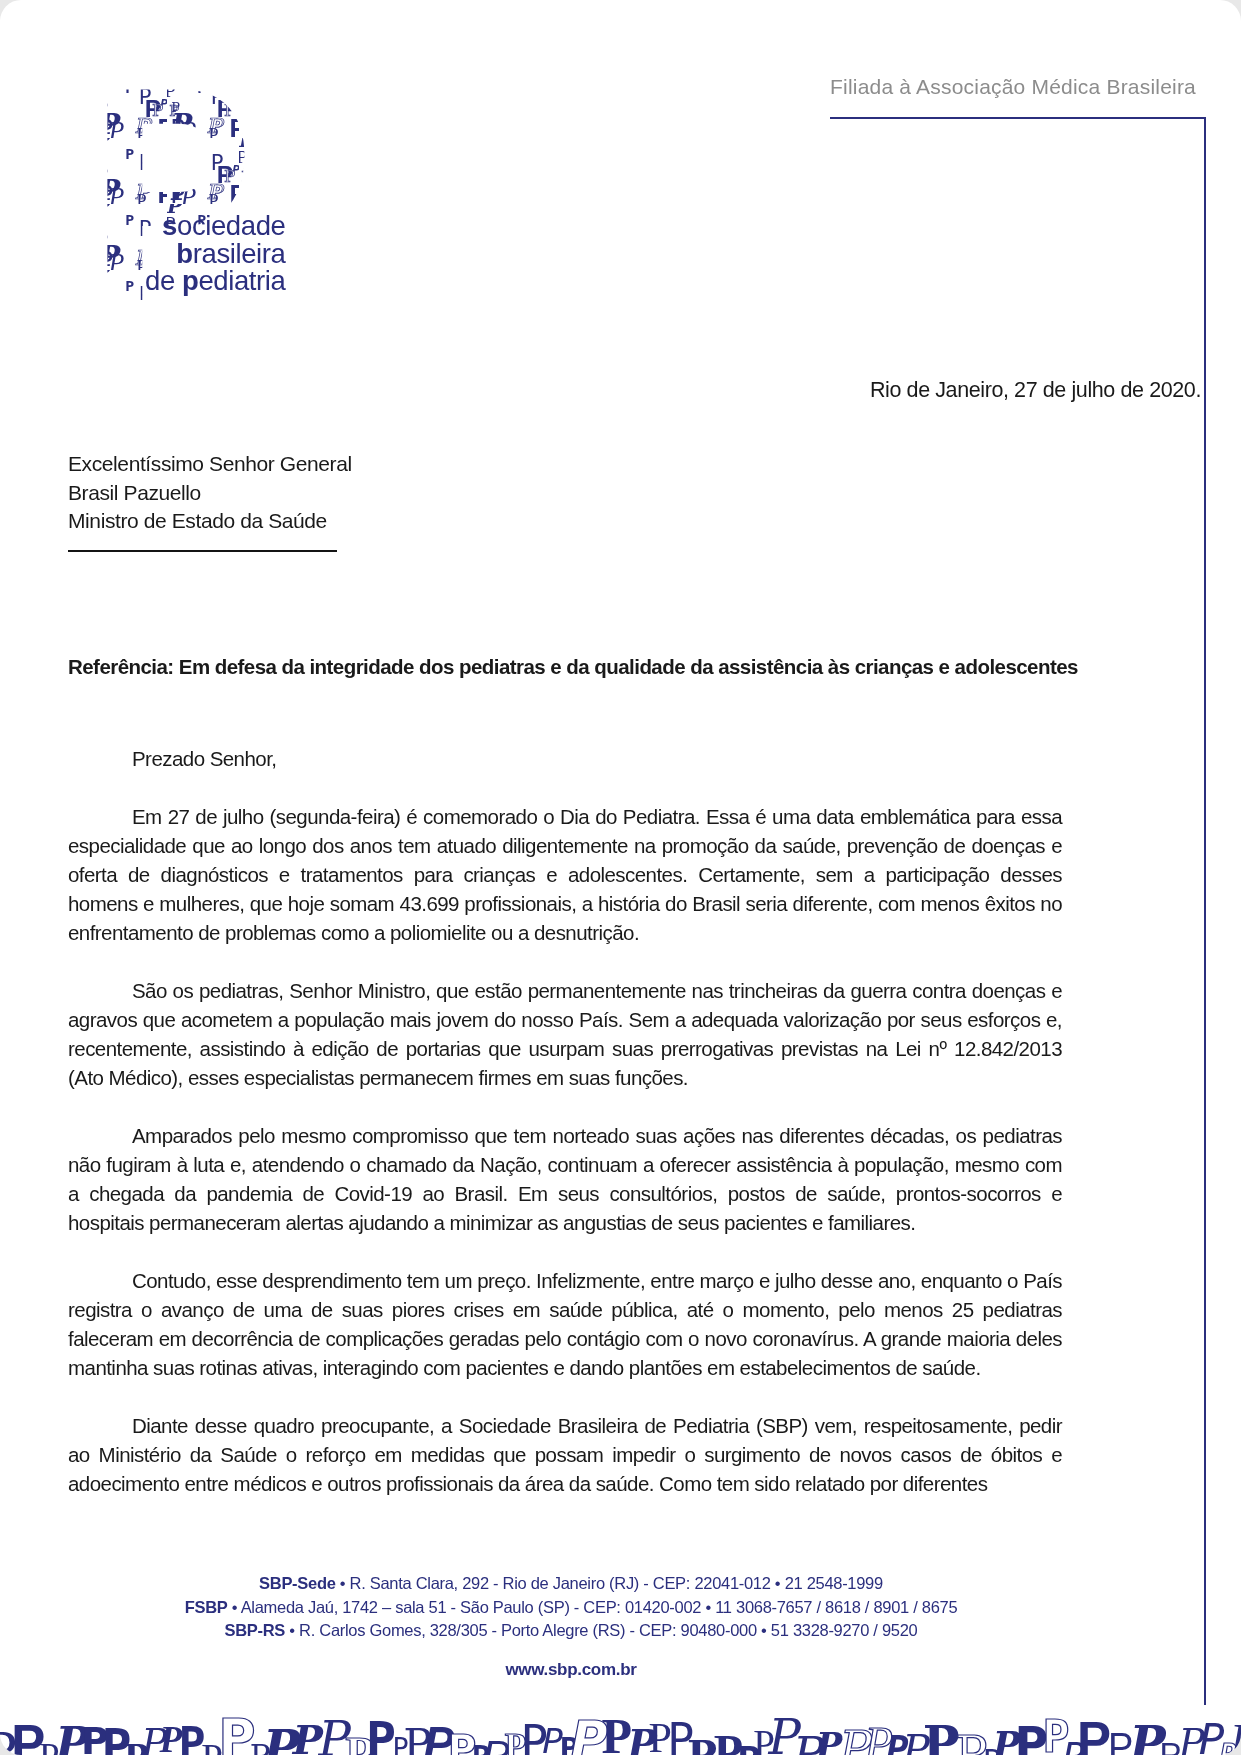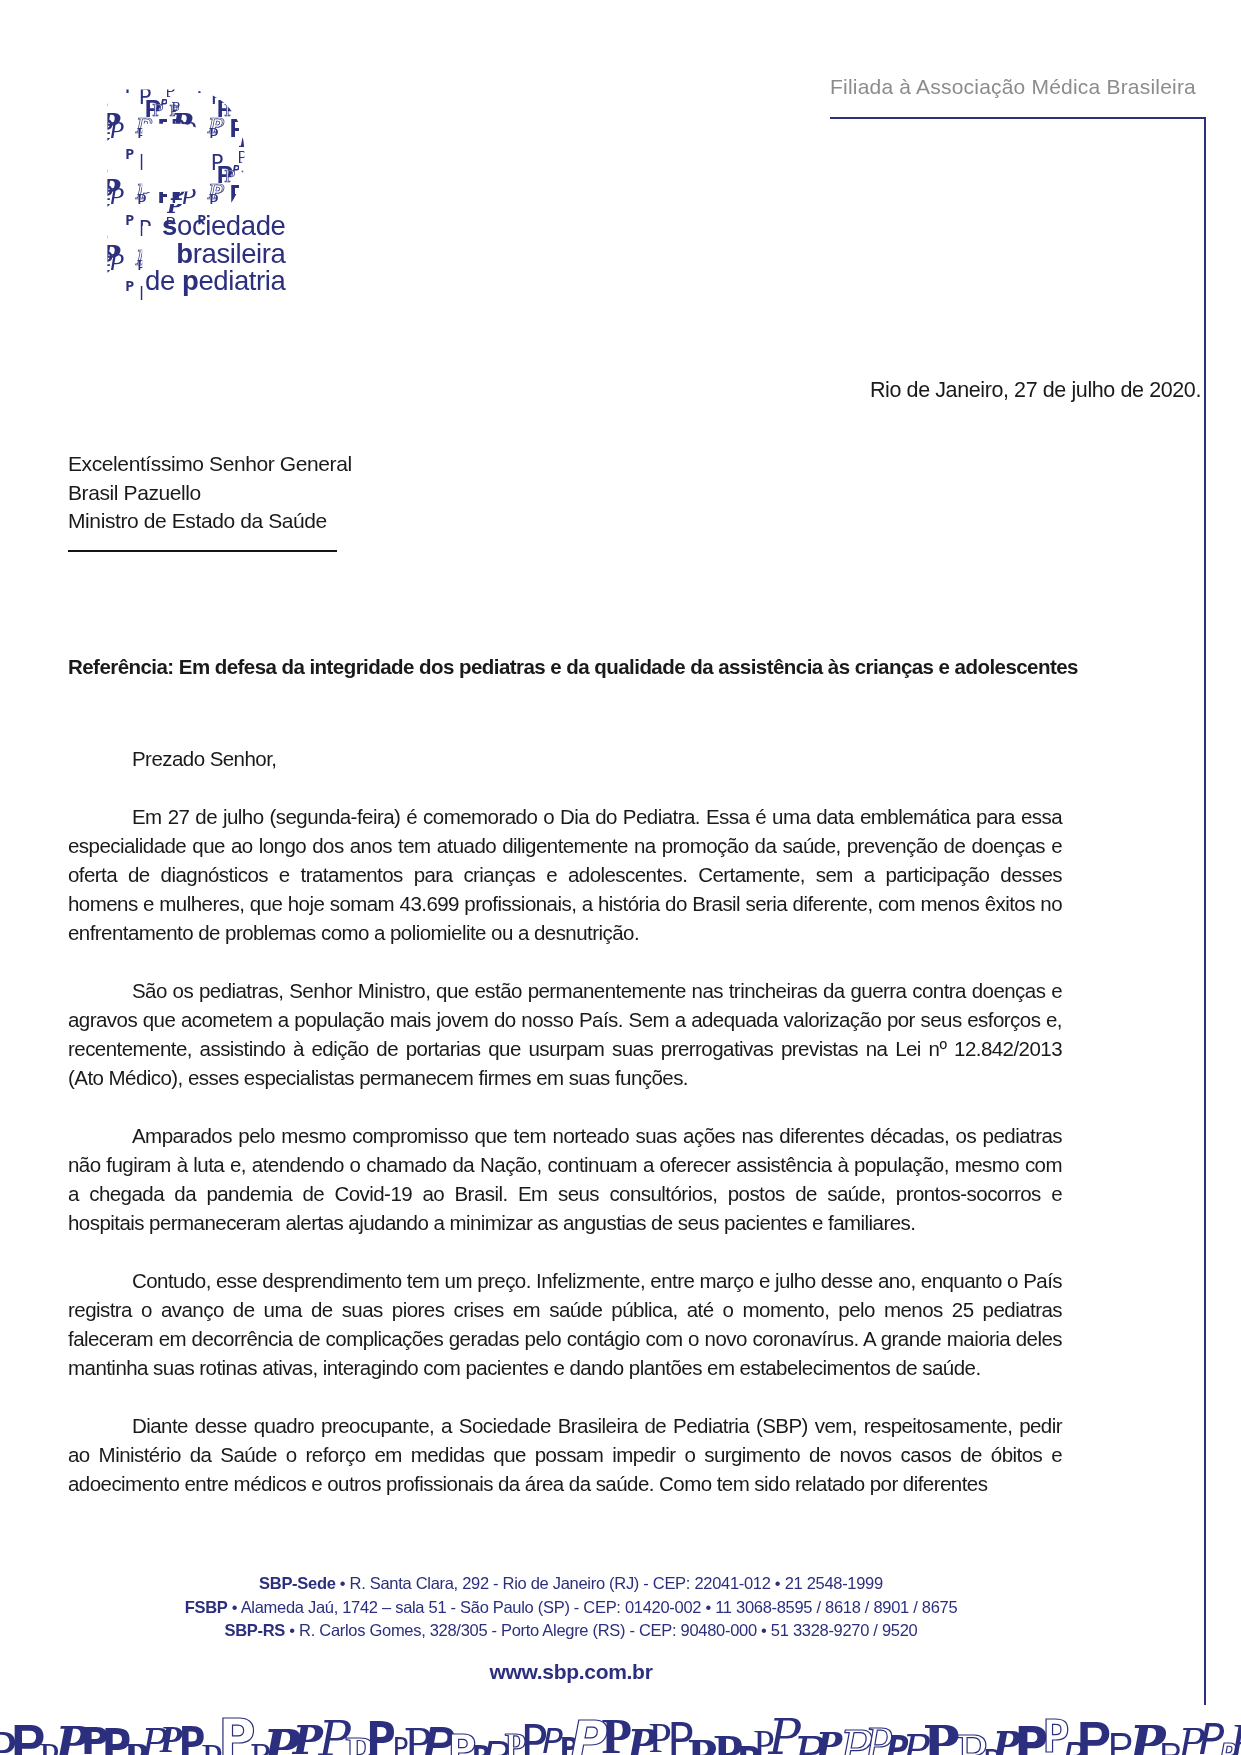--- a/index.html
+++ b/index.html
@@ -8,20 +8,21 @@
     --ink:#1a1a1a;
   }
   html,body{margin:0;padding:0;background:#e8e8e8;}
   .page{
     position:relative;
     width:1241px;height:1755px;
     background:#ffffff;
     overflow:hidden;
     font-family:"Liberation Sans", sans-serif;
     color:var(--ink);
+    border-radius:21px;
   }
   
   .affiliation{
     position:absolute;top:75px;right:45px;
     font-size:21px;color:var(--gray);letter-spacing:.2px;
   }
   .rule-top{
     position:absolute;top:117px;left:830px;width:376px;height:2px;
     background:var(--navy);
   }
@@ -66,21 +67,21 @@
   
   .footer{
     position:absolute;top:1572px;left:68px;width:1006px;
     text-align:center;color:var(--navy);
     font-size:16.5px;line-height:23.5px;letter-spacing:-.3px;
   }
   .footer b{font-weight:bold;}
   .website{
     position:absolute;top:1660px;left:68px;width:1006px;
     text-align:center;color:var(--navy);
-    font-size:21px;font-weight:bold;letter-spacing:-.3px;
+    font-size:17px;font-weight:bold;letter-spacing:-.3px;
   }
   
   .pband{
     position:absolute;left:-8px;right:-8px;bottom:-16px;height:70px;
     overflow:hidden;white-space:nowrap;line-height:70px;
   }
   .pband span{display:inline-block;}
 </style>
 </head>
 <body>
@@ -142,21 +143,21 @@
     <p>Prezado Senhor,</p>
     <p>Em 27 de julho (segunda-feira) é comemorado o Dia do Pediatra. Essa é uma data emblemática para essa especialidade que ao longo dos anos tem atuado diligentemente na promoção da saúde, prevenção de doenças e oferta de diagnósticos e tratamentos para crianças e adolescentes. Certamente, sem a participação desses homens e mulheres, que hoje somam 43.699 profissionais, a história do Brasil seria diferente, com menos êxitos no enfrentamento de problemas como a poliomielite ou a desnutrição.</p>
     <p>São os pediatras, Senhor Ministro, que estão permanentemente nas trincheiras da guerra contra doenças e agravos que acometem a população mais jovem do nosso País. Sem a adequada valorização por seus esforços e, recentemente, assistindo à edição de portarias que usurpam suas prerrogativas previstas na Lei nº 12.842/2013 (Ato Médico), esses especialistas permanecem firmes em suas funções.</p>
     <p>Amparados pelo mesmo compromisso que tem norteado suas ações nas diferentes décadas, os pediatras não fugiram à luta e, atendendo o chamado da Nação, continuam a oferecer assistência à população, mesmo com a chegada da pandemia de Covid-19 ao Brasil. Em seus consultórios, postos de saúde, prontos-socorros e hospitais permaneceram alertas ajudando a minimizar as angustias de seus pacientes e familiares.</p>
     <p>Contudo, esse desprendimento tem um preço. Infelizmente, entre março e julho desse ano, enquanto o País registra o avanço de uma de suas piores crises em saúde pública, até o momento, pelo menos 25 pediatras faleceram em decorrência de complicações geradas pelo contágio com o novo coronavírus. A grande maioria deles mantinha suas rotinas ativas, interagindo com pacientes e dando plantões em estabelecimentos de saúde.</p>
     <p>Diante desse quadro preocupante, a Sociedade Brasileira de Pediatria (SBP) vem, respeitosamente, pedir ao Ministério da Saúde o reforço em medidas que possam impedir o surgimento de novos casos de óbitos e adoecimento entre médicos e outros profissionais da área da saúde. Como tem sido relatado por diferentes</p>
   </div>
 
   <div class="footer">
     <div><b>SBP-Sede</b><span> • R. Santa Clara, 292 - Rio de Janeiro (RJ) - CEP: 22041-012 • 21 2548-1999</span></div>
-    <div><b>FSBP</b><span> • Alameda Jaú, 1742 – sala 51 - São Paulo (SP) - CEP: 01420-002 • 11 3068-8595 / 8618 / 8901 / 8675</span></div>
+    <div><b>FSBP</b><span> • Alameda Jaú, 1742 – sala 51 - São Paulo (SP) - CEP: 01420-002 • 11 3068-7657 / 8618 / 8901 / 8675</span></div>
     <div><b>SBP-RS</b><span> • R. Carlos Gomes, 328/305 - Porto Alegre (RS) - CEP: 90480-000 • 51 3328-9270 / 9520</span></div>
   </div>
 
   <div class="website">www.sbp.com.br</div>
 
   <div class="pband"><span style="font-family: &quot;DejaVu Serif&quot;, serif; font-weight: normal; font-size: 50px; margin-left: -8.7px; vertical-align: -17.1px; color: rgb(43, 47, 126);">P</span><span style="font-family: &quot;Liberation Sans&quot;, sans-serif; font-weight: bold; font-size: 51px; margin-left: -5.8px; vertical-align: -9px; color: rgb(43, 47, 126);">P</span><span style="font-family: &quot;Liberation Serif&quot;, serif; font-weight: normal; font-size: 37px; margin-left: -6.2px; vertical-align: -17px; color: rgb(43, 47, 126);">P</span><span style="font-family: &quot;DejaVu Serif&quot;, serif; font-weight: bold; font-style: italic; font-size: 45px; margin-left: -4px; vertical-align: -7.2px; color: rgb(43, 47, 126);">P</span><span style="font-family: &quot;DejaVu Sans&quot;, sans-serif; font-weight: bold; font-size: 38px; margin-left: -8.4px; vertical-align: -2.3px; color: rgb(43, 47, 126);">P</span><span style="font-family: &quot;DejaVu Sans Mono&quot;, monospace; font-weight: bold; font-size: 50px; margin-left: -7.4px; vertical-align: -11.8px; color: rgb(43, 47, 126);">P</span><span style="font-family: &quot;DejaVu Serif&quot;, serif; font-weight: bold; font-size: 34px; margin-left: -8.1px; vertical-align: -17.5px; color: rgb(43, 47, 126);">P</span><span style="font-family: &quot;DejaVu Serif&quot;, serif; font-weight: normal; font-style: italic; font-size: 39px; margin-left: -7.9px; vertical-align: -5.1px; color: rgb(43, 47, 126);">P</span><span style="font-family: &quot;Liberation Serif&quot;, serif; font-weight: bold; font-style: italic; font-size: 37px; margin-left: -7.9px; vertical-align: 0px; color: rgb(43, 47, 126);">P</span><span style="font-family: &quot;DejaVu Sans Mono&quot;, monospace; font-weight: bold; font-size: 45px; margin-left: -3.7px; vertical-align: -7.4px; color: rgb(43, 47, 126);">P</span><span style="font-family: &quot;Liberation Serif&quot;, serif; font-weight: normal; font-size: 39px; margin-left: -4.3px; vertical-align: -19.1px; color: rgb(43, 47, 126);">P</span><span style="font-family: &quot;DejaVu Sans&quot;, sans-serif; font-weight: bold; font-size: 51px; margin-left: -4.7px; vertical-align: -4.2px; color: rgb(255, 255, 255); -webkit-text-stroke: 1.2px rgb(43, 47, 126);">P</span><span style="font-family: &quot;DejaVu Serif&quot;, serif; font-weight: normal; font-size: 31px; margin-left: -5.9px; vertical-align: -15.1px; color: rgb(43, 47, 126);">P</span><span style="font-family: &quot;DejaVu Serif&quot;, serif; font-weight: bold; font-style: italic; font-size: 49px; margin-left: -7.8px; vertical-align: -13.6px; color: rgb(43, 47, 126);">P</span><span style="font-family: &quot;DejaVu Serif&quot;, serif; font-weight: bold; font-style: italic; font-size: 40px; margin-left: -7px; vertical-align: -2px; color: rgb(43, 47, 126);">P</span><span style="font-family: &quot;DejaVu Serif&quot;, serif; font-weight: normal; font-style: italic; font-size: 48px; margin-left: -4.4px; vertical-align: -4.6px; color: rgb(43, 47, 126);">P</span><span style="font-family: &quot;Liberation Serif&quot;, serif; font-weight: bold; font-size: 47px; margin-left: -5.6px; vertical-align: -17px; color: rgb(255, 255, 255); -webkit-text-stroke: 1.2px rgb(43, 47, 126);">P</span><span style="font-family: &quot;DejaVu Sans Mono&quot;, monospace; font-weight: bold; font-size: 50px; margin-left: -7.8px; vertical-align: -5.6px; color: rgb(43, 47, 126);">P</span><span style="font-family: &quot;DejaVu Sans Mono&quot;, monospace; font-weight: normal; font-size: 27px; margin-left: -3.7px; vertical-align: -4.8px; color: rgb(43, 47, 126);">P</span><span style="font-family: &quot;DejaVu Serif&quot;, serif; font-weight: normal; font-size: 43px; margin-left: -5.6px; vertical-align: -7.4px; color: rgb(43, 47, 126);">P</span><span style="font-family: &quot;Liberation Sans&quot;, sans-serif; font-weight: bold; font-style: italic; font-size: 46px; margin-left: -8.5px; vertical-align: -7.3px; color: rgb(43, 47, 126);">P</span><span style="font-family: &quot;DejaVu Sans&quot;, sans-serif; font-weight: bold; font-size: 39px; margin-left: -6.6px; vertical-align: -10.8px; color: rgb(255, 255, 255); -webkit-text-stroke: 1.2px rgb(43, 47, 126);">P</span><span style="font-family: &quot;DejaVu Sans Mono&quot;, monospace; font-weight: bold; font-size: 31px; margin-left: -4.5px; vertical-align: -15px; color: rgb(43, 47, 126);">P</span><span style="font-family: &quot;Liberation Sans&quot;, sans-serif; font-weight: normal; font-style: italic; font-size: 41px; margin-left: -8.1px; vertical-align: -16.9px; color: rgb(43, 47, 126);">P</span><span style="font-family: &quot;Liberation Serif&quot;, serif; font-weight: bold; font-size: 35px; margin-left: -4.9px; vertical-align: -6.1px; color: rgb(255, 255, 255); -webkit-text-stroke: 1.2px rgb(43, 47, 126);">P</span><span style="font-family: &quot;DejaVu Sans Mono&quot;, monospace; font-weight: normal; font-size: 46px; margin-left: -5.8px; vertical-align: -5.8px; color: rgb(43, 47, 126);">P</span><span style="font-family: &quot;DejaVu Sans&quot;, sans-serif; font-weight: normal; font-style: italic; font-size: 34px; margin-left: -5.9px; vertical-align: -1.2px; color: rgb(43, 47, 126);">P</span><span style="font-family: &quot;DejaVu Sans&quot;, sans-serif; font-weight: bold; font-size: 26px; margin-left: -3.1px; vertical-align: -4.9px; color: rgb(43, 47, 126);">P</span><span style="font-family: &quot;DejaVu Sans&quot;, sans-serif; font-weight: bold; font-style: italic; font-size: 51px; margin-left: -8.2px; vertical-align: -6.6px; color: rgb(255, 255, 255); -webkit-text-stroke: 1.2px rgb(43, 47, 126);">P</span><span style="font-family: &quot;Liberation Serif&quot;, serif; font-weight: bold; font-size: 50px; margin-left: -6.4px; vertical-align: -1.2px; color: rgb(43, 47, 126);">P</span><span style="font-family: &quot;DejaVu Serif&quot;, serif; font-weight: bold; font-style: italic; font-size: 39px; margin-left: -4.5px; vertical-align: -5.8px; color: rgb(43, 47, 126);">P</span><span style="font-family: &quot;Liberation Serif&quot;, serif; font-weight: normal; font-size: 42px; margin-left: -8.3px; vertical-align: -0.2px; color: rgb(43, 47, 126);">P</span><span style="font-family: &quot;DejaVu Sans&quot;, sans-serif; font-weight: normal; font-size: 44px; margin-left: -4.6px; vertical-align: -3.2px; color: rgb(43, 47, 126);">P</span><span style="font-family: &quot;DejaVu Serif&quot;, serif; font-weight: bold; font-size: 40px; margin-left: -6.8px; vertical-align: -17.4px; color: rgb(43, 47, 126);">P</span><span style="font-family: &quot;Liberation Serif&quot;, serif; font-weight: bold; font-size: 48px; margin-left: -3.5px; vertical-align: -15.7px; color: rgb(43, 47, 126);">P</span><span style="font-family: &quot;DejaVu Sans&quot;, sans-serif; font-weight: bold; font-size: 32px; margin-left: -5.8px; vertical-align: -17.5px; color: rgb(43, 47, 126);">P</span><span style="font-family: &quot;Liberation Serif&quot;, serif; font-weight: normal; font-size: 39px; margin-left: -7.4px; vertical-align: -5.2px; color: rgb(43, 47, 126);">P</span><span style="font-family: &quot;DejaVu Serif&quot;, serif; font-weight: normal; font-style: italic; font-size: 48px; margin-left: -6.5px; vertical-align: -2.4px; color: rgb(43, 47, 126);">P</span><span style="font-family: &quot;DejaVu Serif&quot;, serif; font-weight: normal; font-style: italic; font-size: 47px; margin-left: -8px; vertical-align: -17.7px; color: rgb(43, 47, 126);">P</span><span style="font-family: &quot;DejaVu Serif&quot;, serif; font-weight: bold; font-style: italic; font-size: 35px; margin-left: -8.4px; vertical-align: -6.2px; color: rgb(43, 47, 126);">P</span><span style="font-family: &quot;DejaVu Serif&quot;, serif; font-weight: normal; font-style: italic; font-size: 48px; margin-left: -3.2px; vertical-align: -14.1px; color: rgb(255, 255, 255); -webkit-text-stroke: 1.2px rgb(43, 47, 126);">P</span><span style="font-family: &quot;Liberation Serif&quot;, serif; font-weight: normal; font-style: italic; font-size: 46px; margin-left: -6.8px; vertical-align: -7px; color: rgb(255, 255, 255); -webkit-text-stroke: 1.2px rgb(43, 47, 126);">P</span><span style="font-family: &quot;DejaVu Sans Mono&quot;, monospace; font-weight: bold; font-style: italic; font-size: 37px; margin-left: -6.6px; vertical-align: -9.8px; color: rgb(43, 47, 126);">P</span><span style="font-family: &quot;DejaVu Serif&quot;, serif; font-weight: normal; font-style: italic; font-size: 41px; margin-left: -6.1px; vertical-align: -12px; color: rgb(43, 47, 126);">P</span><span style="font-family: &quot;DejaVu Serif&quot;, serif; font-weight: bold; font-size: 49px; margin-left: -7.3px; vertical-align: -8.7px; color: rgb(43, 47, 126);">P</span><span style="font-family: &quot;DejaVu Serif&quot;, serif; font-weight: normal; font-size: 48px; margin-left: -4.4px; vertical-align: -19.3px; color: rgb(255, 255, 255); -webkit-text-stroke: 1.2px rgb(43, 47, 126);">P</span><span style="font-family: &quot;DejaVu Sans Mono&quot;, monospace; font-weight: normal; font-size: 31px; margin-left: -4.6px; vertical-align: -18.7px; color: rgb(43, 47, 126);">P</span><span style="font-family: &quot;DejaVu Serif&quot;, serif; font-weight: bold; font-style: italic; font-size: 37px; margin-left: -8.7px; vertical-align: -6.5px; color: rgb(43, 47, 126);">P</span><span style="font-family: &quot;DejaVu Sans&quot;, sans-serif; font-weight: bold; font-size: 46px; margin-left: -6.1px; vertical-align: -7.8px; color: rgb(43, 47, 126);">P</span><span style="font-family: &quot;DejaVu Sans Mono&quot;, monospace; font-weight: bold; font-size: 45px; margin-left: -5.9px; vertical-align: -0.6px; color: rgb(255, 255, 255); -webkit-text-stroke: 1.2px rgb(43, 47, 126);">P</span><span style="font-family: &quot;DejaVu Sans&quot;, sans-serif; font-weight: normal; font-style: italic; font-size: 37px; margin-left: -7.3px; vertical-align: -16.9px; color: rgb(43, 47, 126);">P</span><span style="font-family: &quot;Liberation Sans&quot;, sans-serif; font-weight: bold; font-size: 51px; margin-left: -7.4px; vertical-align: -6.3px; color: rgb(43, 47, 126);">P</span><span style="font-family: &quot;Liberation Sans&quot;, sans-serif; font-weight: normal; font-size: 38px; margin-left: -3.2px; vertical-align: -7.8px; color: rgb(43, 47, 126);">P</span><span style="font-family: &quot;DejaVu Serif&quot;, serif; font-weight: bold; font-style: italic; font-size: 48px; margin-left: -3.8px; vertical-align: -9.5px; color: rgb(43, 47, 126);">P</span><span style="font-family: &quot;Liberation Sans&quot;, sans-serif; font-weight: normal; font-size: 33px; margin-left: -6.1px; vertical-align: -14.4px; color: rgb(43, 47, 126);">P</span><span style="font-family: &quot;DejaVu Serif&quot;, serif; font-weight: normal; font-style: italic; font-size: 39px; margin-left: -3px; vertical-align: -4.7px; color: rgb(43, 47, 126);">P</span><span style="font-family: &quot;DejaVu Sans Mono&quot;, monospace; font-weight: normal; font-style: italic; font-size: 43px; margin-left: -6.1px; vertical-align: -2.3px; color: rgb(43, 47, 126);">P</span><span style="font-family: &quot;DejaVu Sans Mono&quot;, monospace; font-weight: bold; font-style: italic; font-size: 27px; margin-left: -4.6px; vertical-align: -11.3px; color: rgb(255, 255, 255); -webkit-text-stroke: 1.2px rgb(43, 47, 126);">P</span><span style="font-family: &quot;Liberation Serif&quot;, serif; font-weight: normal; font-style: italic; font-size: 48px; margin-left: -6.6px; vertical-align: -5px; color: rgb(43, 47, 126);">P</span></div>
 
 </div>
 
 </body></html>

